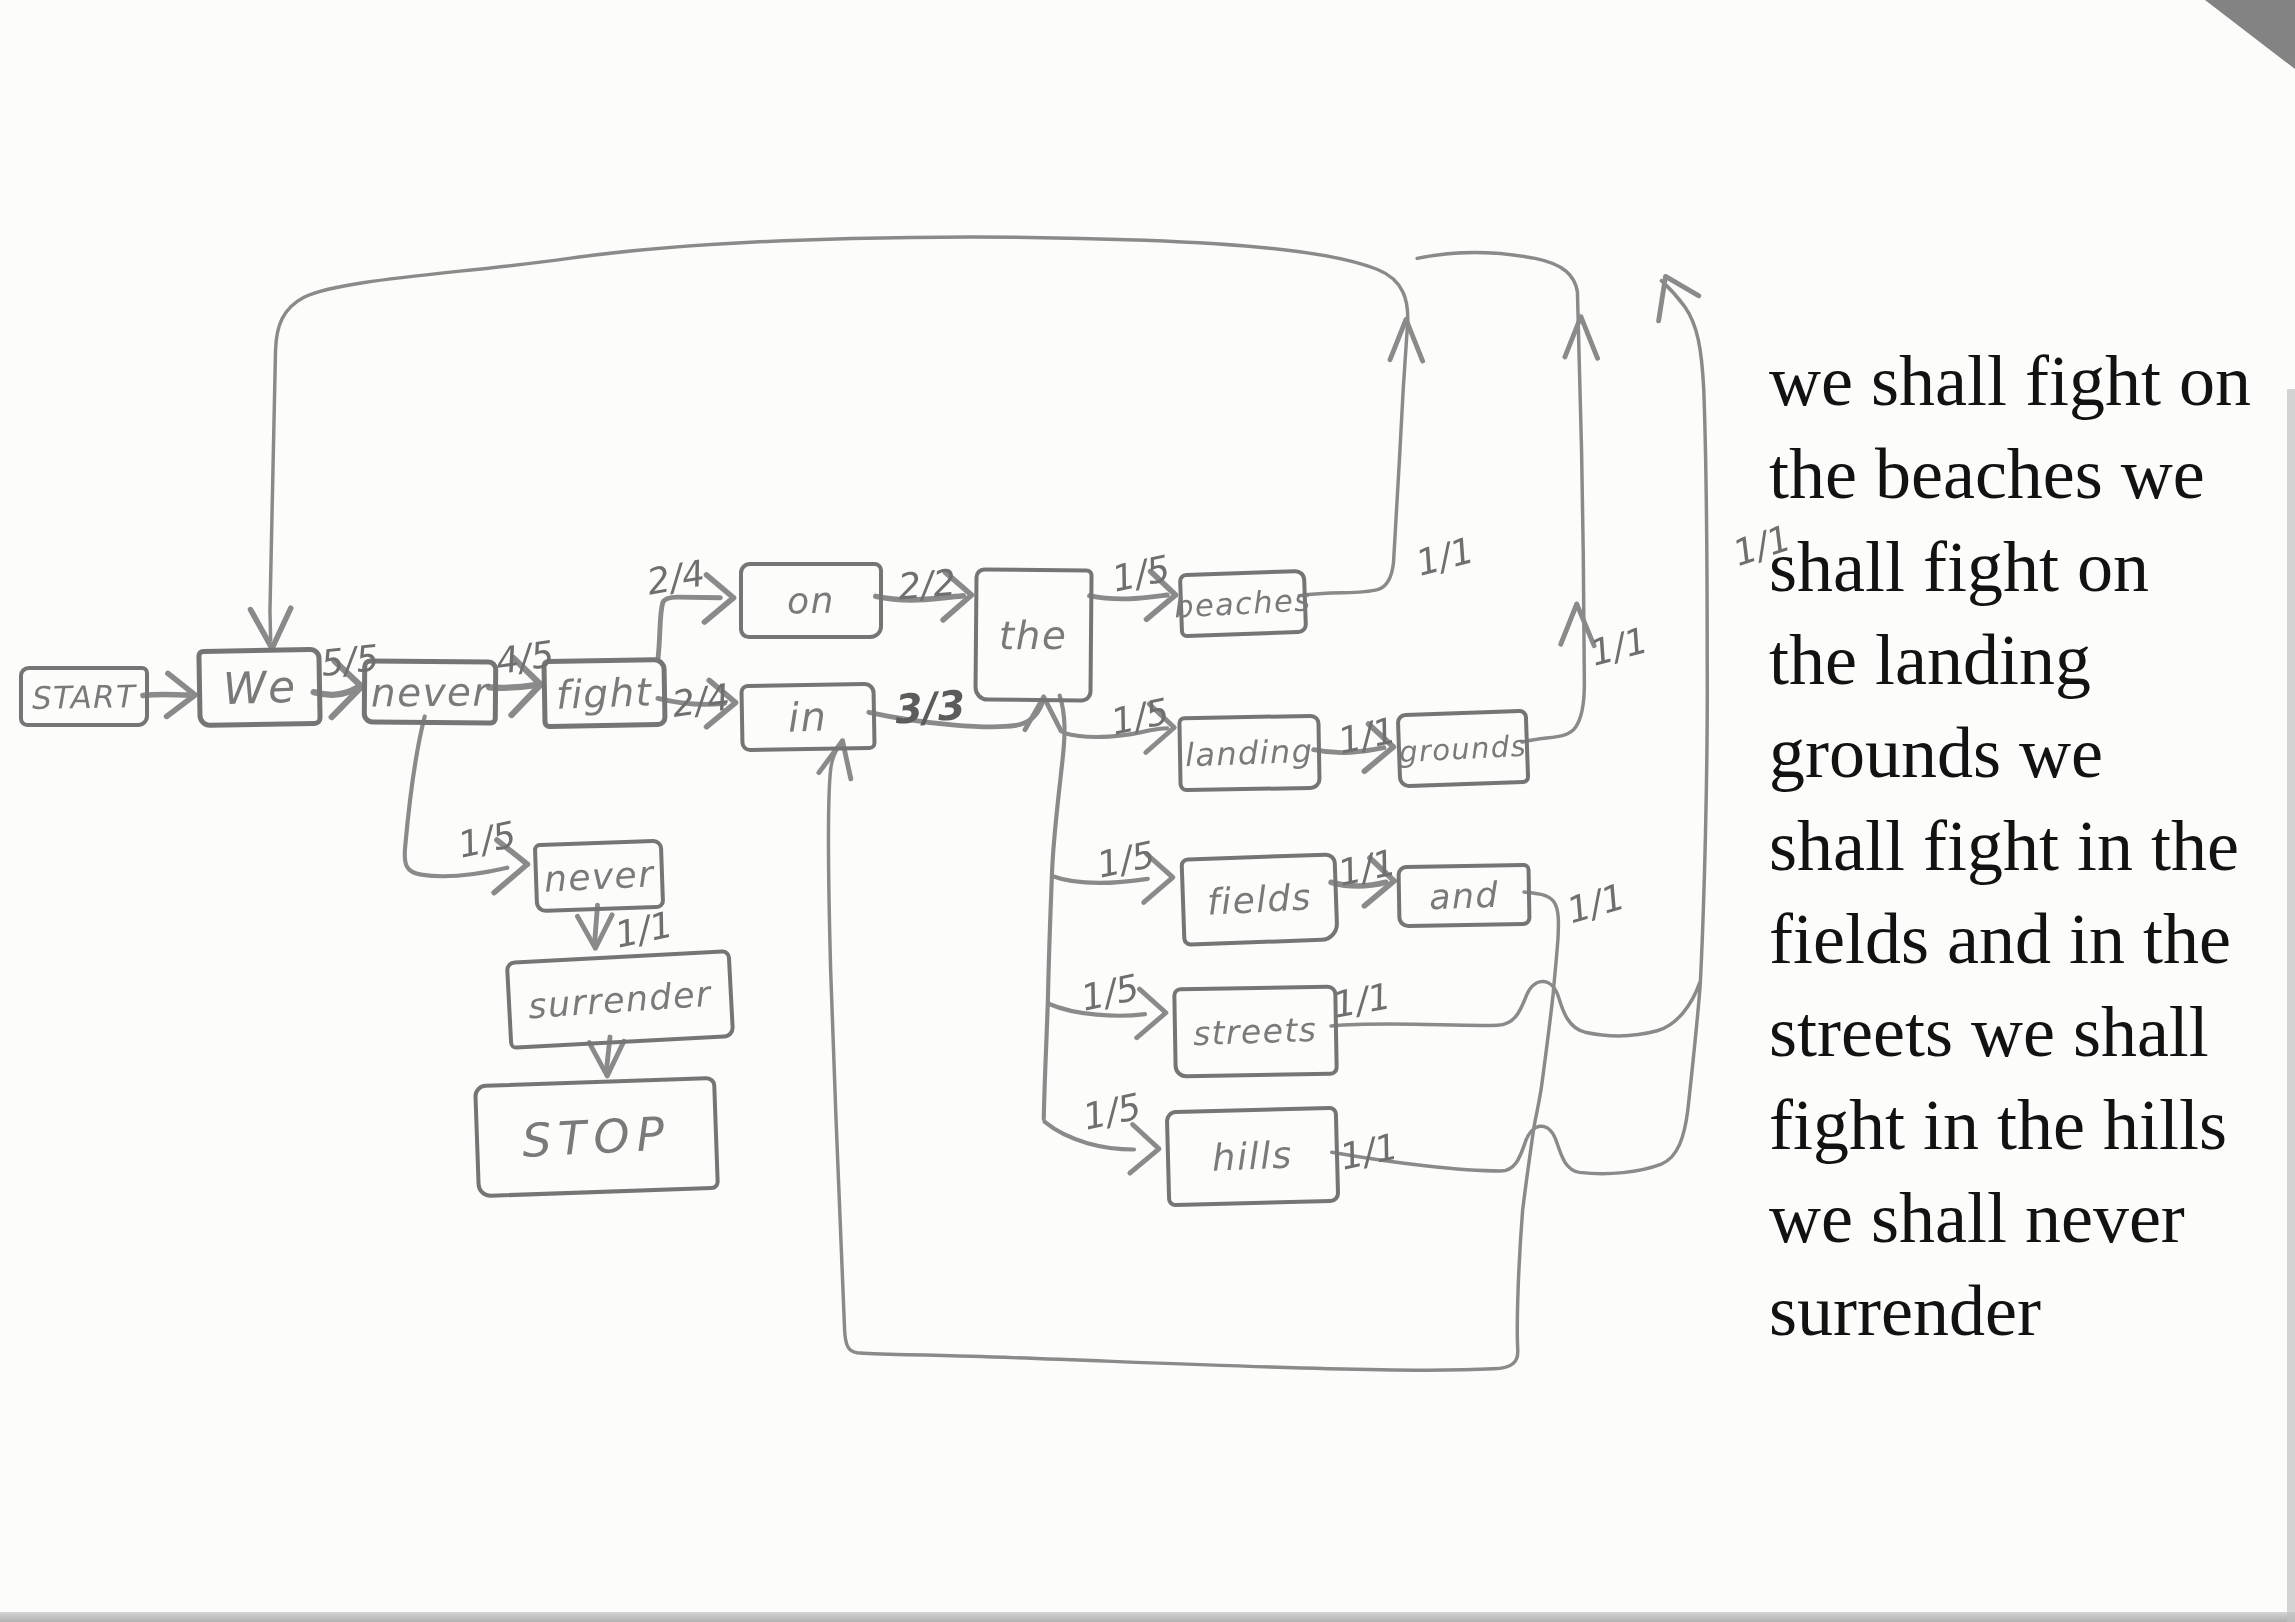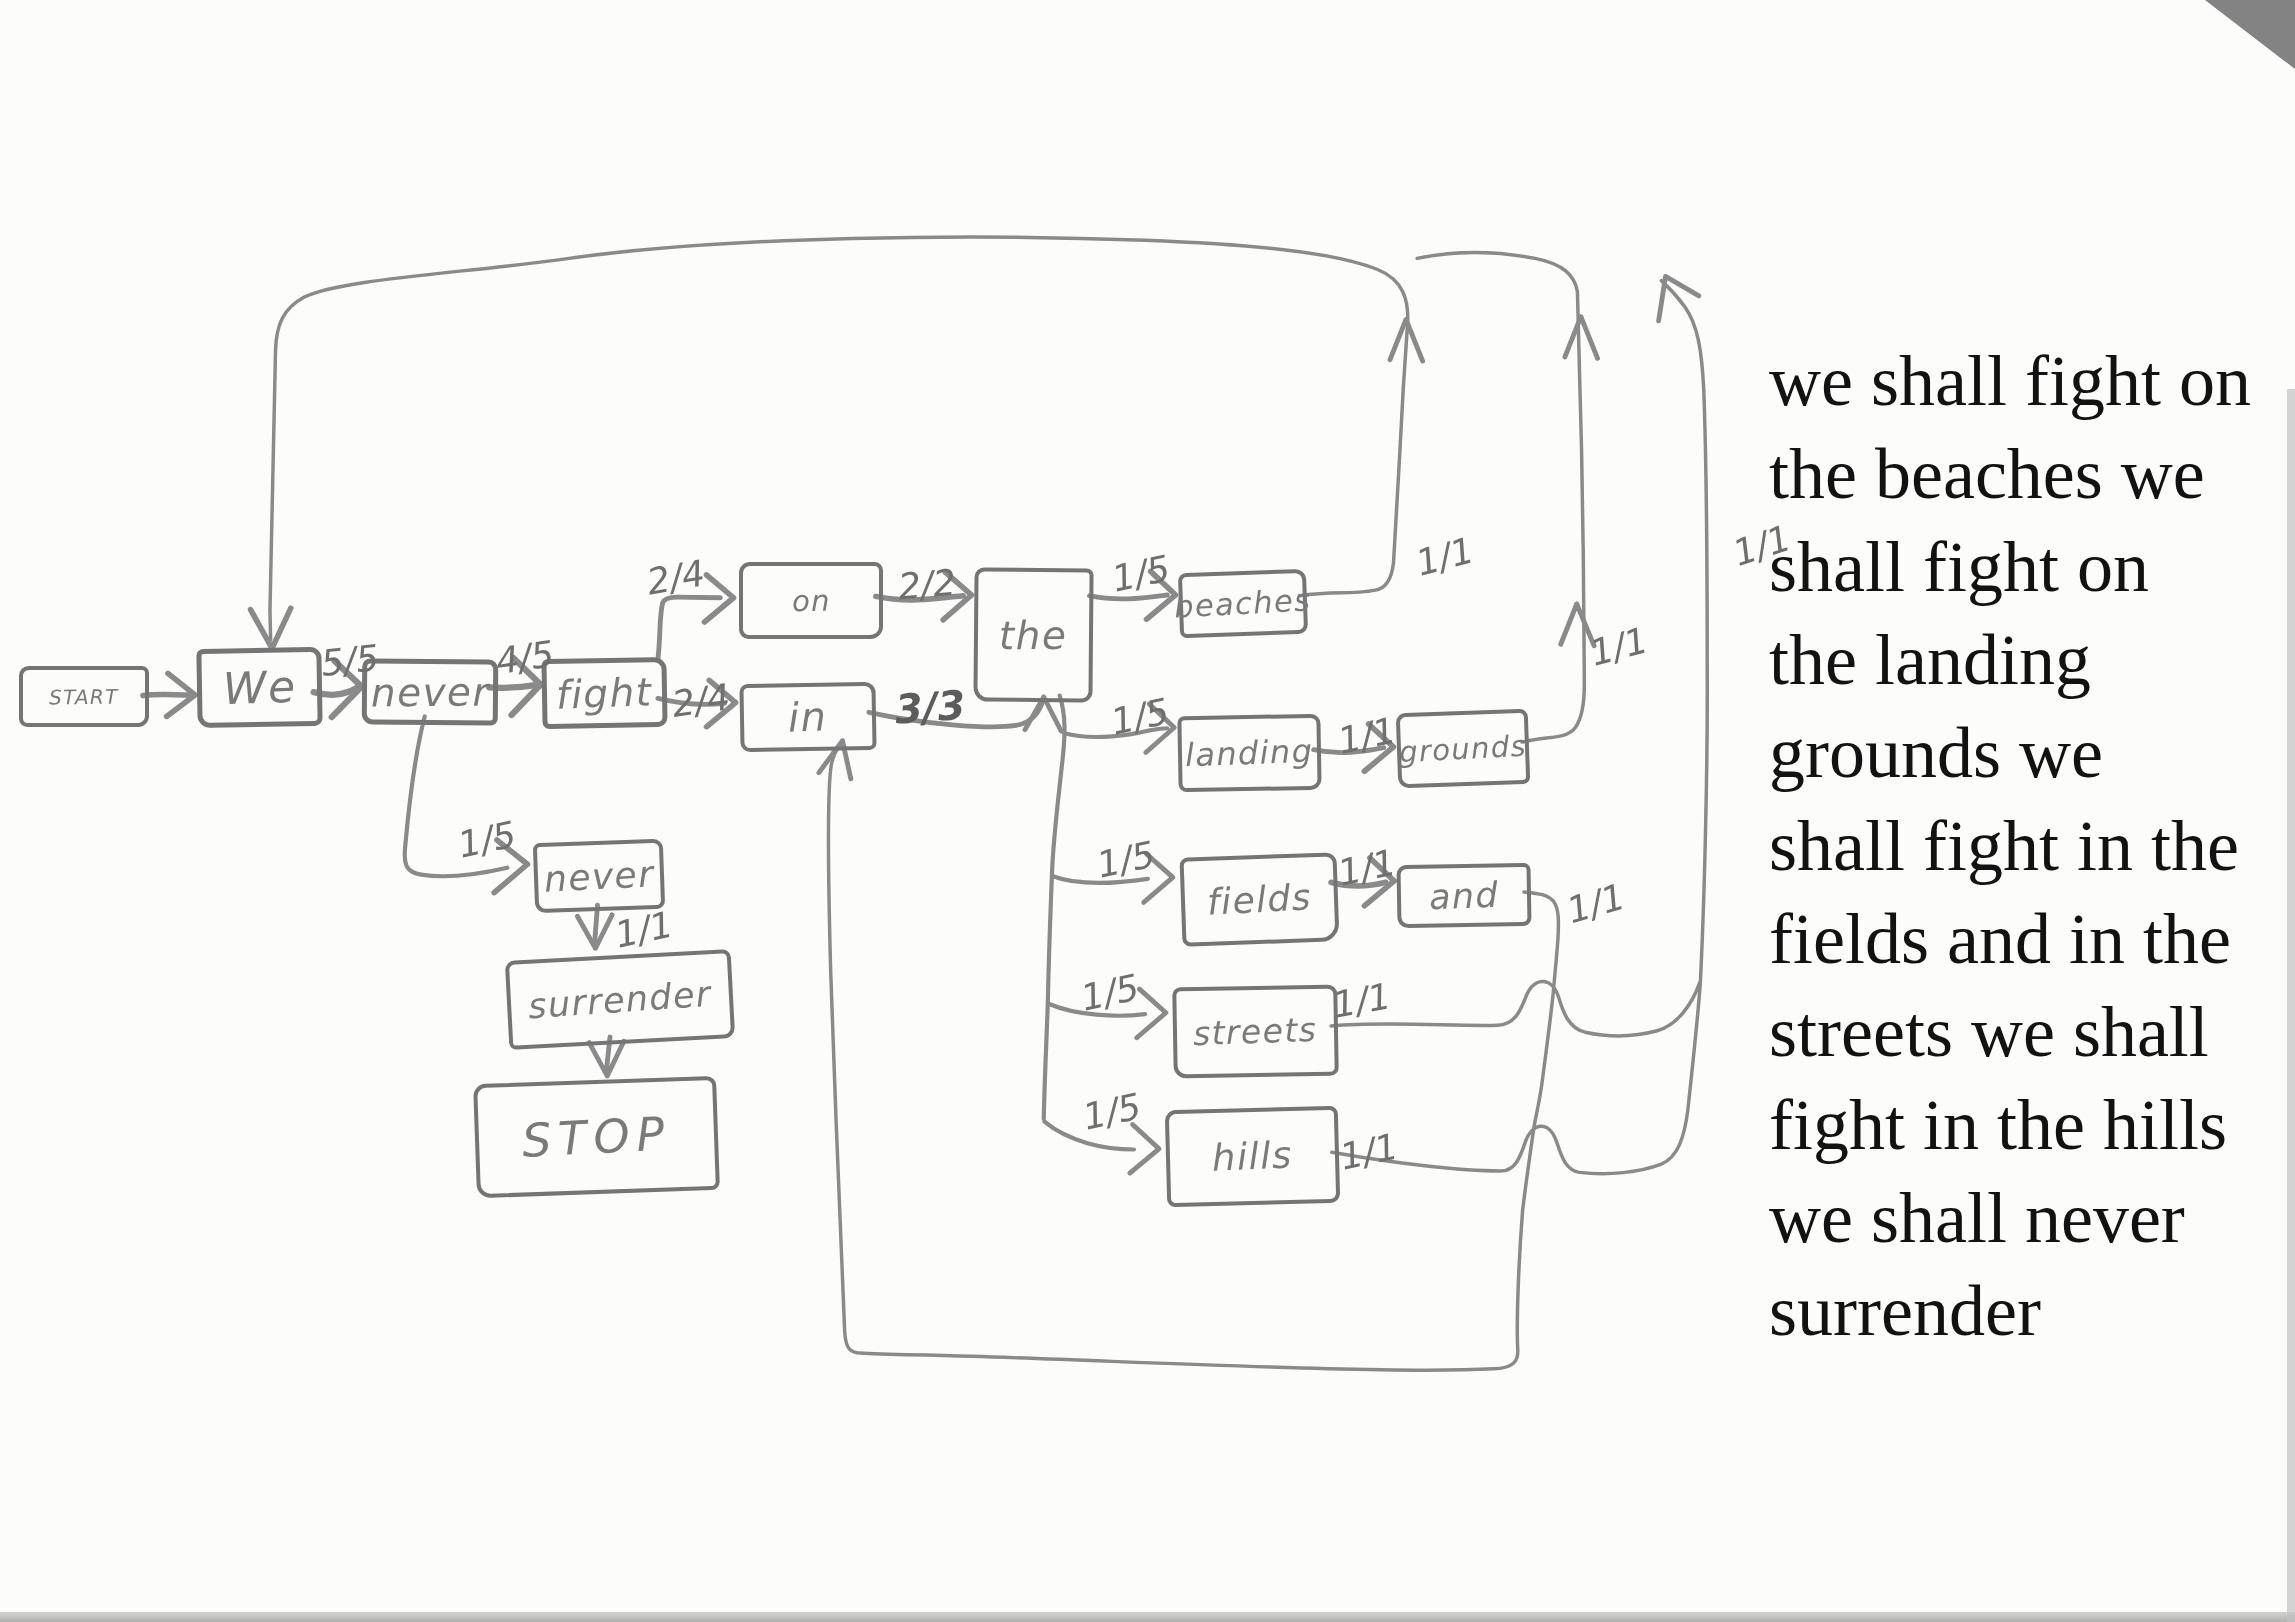--- a/index.html
+++ b/index.html
@@ -167,37 +167,37 @@
              C 645 1266 692 1259 731 1250"></path>
     <path stroke-width="8" d="M 716 1210 L 760 1245 M 760 1245 L 712 1286"></path>
 
     <path stroke-width="7" d="M 861 1304 L 857 1356"></path>
     <path stroke-width="7" d="M 832 1320 L 858 1366 M 858 1366 L 882 1318"></path>
 
     <path stroke-width="7" d="M 879 1494 L 874 1540"></path>
     <path stroke-width="7" d="M 849 1502 L 875 1550 M 875 1550 L 899 1500"></path>
   </svg>
 
-  <div class="node" style="left:19.4px;top:666px;width:122px;height:53px;border-radius:9.7px 7px 11px 8.3px;font-size:20px;border-width:4.9px;">
+  <div class="node" style="left:19.4px;top:666px;width:122px;height:53px;border-radius:9.7px 7px 11px 8.3px;font-size:31px;border-width:4.9px;">
     <span>START</span>
     </div>
 
   <div class="node" style="left:197px;top:648px;width:115px;height:69px;border-radius:7px 11px 8.3px 12.5px;font-size:44px;border-width:5.6px;transform:rotate(-1deg);">
     <span>We</span>
     </div>
 
   <div class="node" style="left:362px;top:659px;width:126px;height:56px;border-radius:8.3px 9.7px 7px 11px;font-size:39px;border-width:5.6px;transform:rotate(.5deg);">
     <span>never</span>
     </div>
 
   <div class="node" style="left:542px;top:658px;width:115px;height:60px;border-radius:7px 12.5px 9.7px 7px;font-size:39px;border-width:5.6px;transform:rotate(-1deg);">
     <span>fight</span>
     </div>
 
-  <div class="node" style="left:739px;top:562px;width:136px;height:69px;border-radius:11px 8.3px 12.5px 9.7px;font-size:29px;border-width:4.9px;">
+  <div class="node" style="left:739px;top:562px;width:136px;height:69px;border-radius:11px 8.3px 12.5px 9.7px;font-size:36px;border-width:4.9px;">
     <span>on</span>
     </div>
 
   <div class="node" style="left:740px;top:683px;width:128px;height:60px;border-radius:8.3px 11px 7px 9.7px;font-size:40px;border-width:4.9px;transform:rotate(-1deg);">
     <span>in</span>
     </div>
 
   <div class="node" style="left:974px;top:568px;width:111px;height:126px;border-radius:9.7px 7px 11px 14px;font-size:39px;border-width:4.9px;transform:rotate(.5deg);">
     <span>the</span>
     </div>

